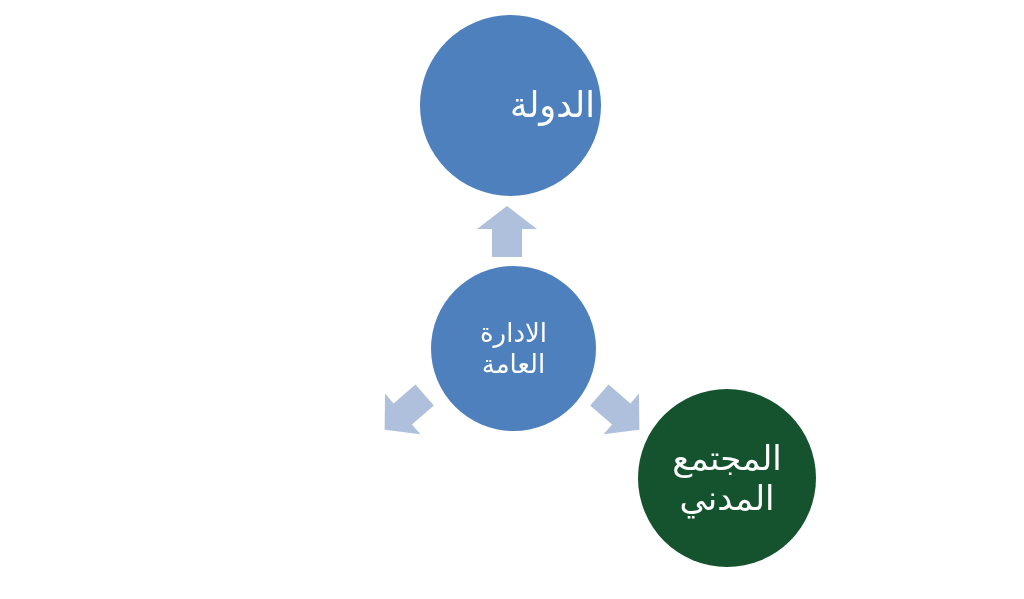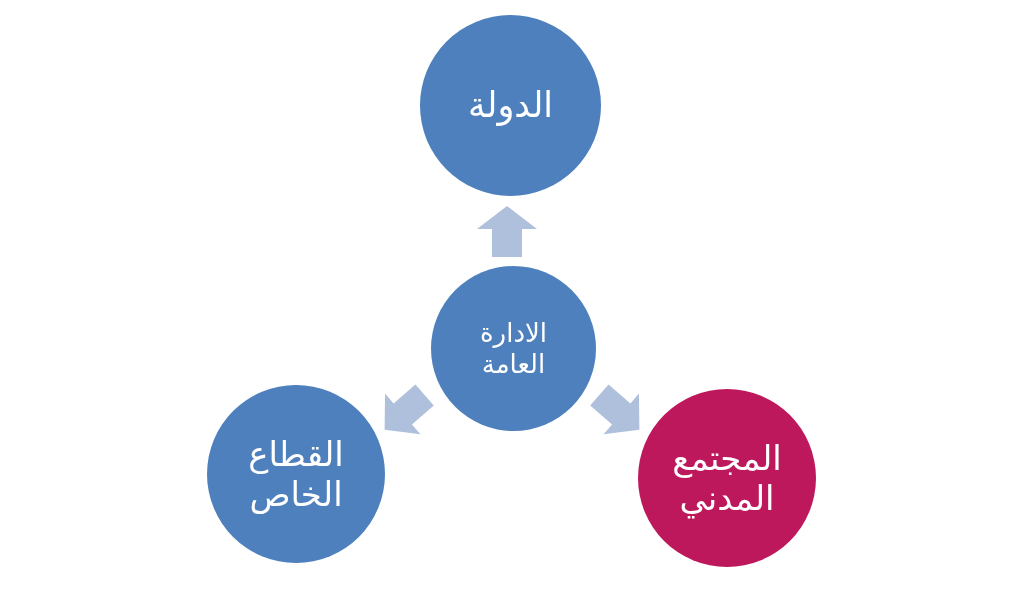--- a/index.html
+++ b/index.html
@@ -37,20 +37,21 @@
     width: 100%;
     padding: 0 6px;
     box-sizing: border-box;
   }
 
   
   #node-state {
     left: 420px;  top: 15px;
     width: 181px; height: 181px;
     font-size: 35px;
+    text-align: right;
   }
   #node-public-administration {
     left: 431px;  top: 266px;
     width: 165px; height: 165px;
     font-size: 26px;
   }
   #node-private-sector {
     left: 207px;  top: 385px;
     width: 178px; height: 178px;
     font-size: 34px;
@@ -107,23 +108,19 @@
 
   <div class="node" id="node-state" style="background: rgb(78, 128, 189); color: rgb(255, 255, 255);">
     <span class="node-label">الدولة</span>
   </div>
 
   <div class="node" id="node-public-administration" style="background: rgb(78, 128, 189); color: rgb(255, 255, 255);">
     <span class="node-label">الادارة
 العامة</span>
   </div>
 
-  <div class="node" id="node-private-sector" style="background: rgb(78, 128, 189); color: rgb(255, 255, 255);">
-    <span class="node-label">القطاع
-الخاص</span>
-  </div>
 
-  <div class="node" id="node-civil-society" style="background: #be185d; color: rgb(255, 255, 255);">
+  <div class="node" id="node-civil-society" style="background: #14532d; color: rgb(255, 255, 255);">
     <span class="node-label">المجتمع
 المدني</span>
   </div>
 
 </div>
 
 </body></html>

